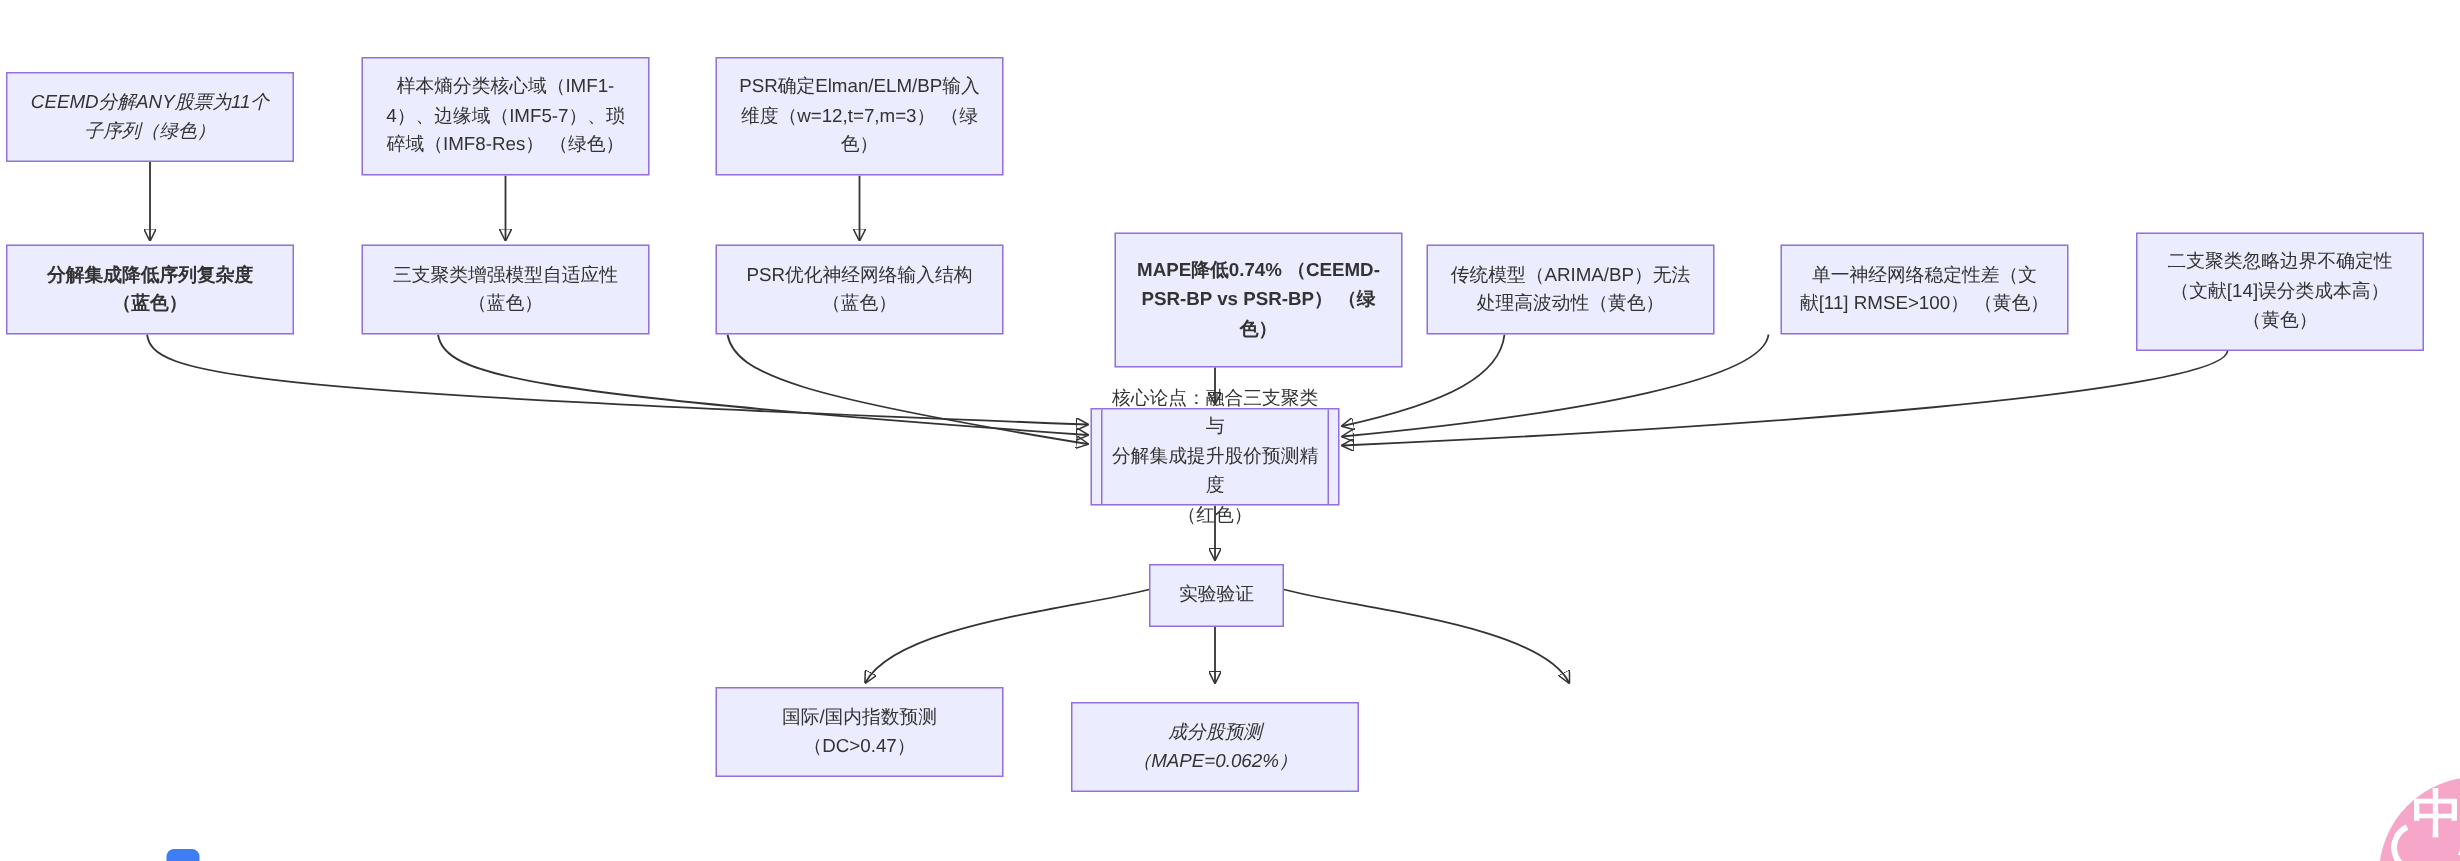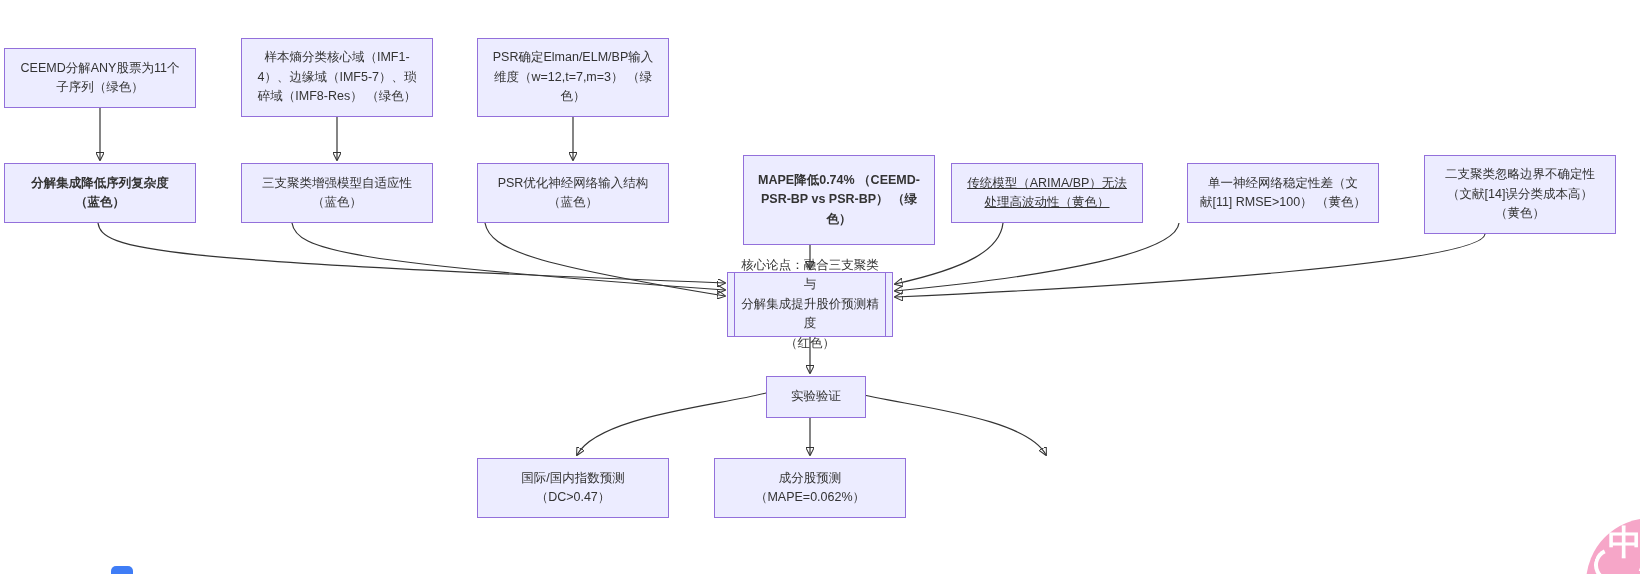--- a/index.html
+++ b/index.html
@@ -88,21 +88,21 @@
     <path d="M810,234 L810,269" marker-end="url(#arrow)"></path>
     <path d="M1003,223 C1000,250 967,268 895,284" marker-end="url(#arrow)"></path>
     <path d="M1179,223 C1176,252 1062,275 895,291" marker-end="url(#arrow)"></path>
     <path d="M1485,234 C1482,262 1162,285 895,297" marker-end="url(#arrow)"></path>
     <path d="M810,337 L810,373" marker-end="url(#arrow)"></path>
     <path d="M766,393 C716,406 598,416 577,455" marker-end="url(#arrow)"></path>
     <path d="M810,418 L810,455" marker-end="url(#arrow)"></path>
     <path d="M856,393 C904,406 1026,416 1046,455" marker-end="url(#arrow)"></path>
   </svg>
 
-  <div class="node" style="left:4px; top:48px; width:192px; height:60px;">
+  <div class="node" style="left:4px; top:48px; width:192px; height:60px;font-style:italic;">
     <span>CEEMD分解ANY股票为11个
 子序列（绿色）</span>
   </div>
   <div class="node" style="left:241px; top:38px; width:192px; height:79px;">
     <span>样本熵分类核心域（IMF1-
 4）、边缘域（IMF5-7）、琐
 碎域（IMF8-Res） （绿色）</span>
   </div>
   <div class="node" style="left:477px; top:38px; width:192px; height:79px;">
     <span>PSR确定Elman/ELM/BP输入
@@ -120,49 +120,49 @@
   </div>
   <div class="node" style="left:477px; top:163px; width:192px; height:60px;">
     <span>PSR优化神经网络输入结构
 （蓝色）</span>
   </div>
   <div class="node" style="left:743px; top:155px; width:192px; height:90px;font-weight:bold;">
     <span>MAPE降低0.74% （CEEMD-
 PSR-BP vs PSR-BP） （绿
 色）</span>
   </div>
-  <div class="node" style="left:951px; top:163px; width:192px; height:60px;text-decoration:underline;">
+  <div class="node" style="left:951px; top:163px; width:192px; height:60px;">
     <span>传统模型（ARIMA/BP）无法
 处理高波动性（黄色）</span>
   </div>
   <div class="node" style="left:1187px; top:163px; width:192px; height:60px;">
     <span>单一神经网络稳定性差（文
 献[11] RMSE&gt;100） （黄色）</span>
   </div>
   <div class="node" style="left:1424px; top:155px; width:192px; height:79px;">
     <span>二支聚类忽略边界不确定性
 （文献[14]误分类成本高）
 （黄色）</span>
   </div>
 
   <div class="node subroutine" style="left:727px; top:272px; width:166px; height:65px; padding:15px 12px;">
     <span>核心论点：融合三支聚类与
 分解集成提升股价预测精度
 （红色）</span>
   </div>
 
-  <div class="node" style="left:766px; top:376px; width:100px; height:42px;">
+  <div class="node" style="left:766px; top:376px; width:90px; height:42px;">
     <span>实验验证</span>
   </div>
 
   <div class="node" style="left:477px; top:458px; width:192px; height:60px;">
     <span>国际/国内指数预测
 （DC&gt;0.47）</span>
   </div>
-  <div class="node" style="left:714px; top:458px; width:192px; height:60px;">
+  <div class="node" style="left:714px; top:468px; width:192px; height:60px;font-style:italic;">
     <span>成分股预测
 （MAPE=0.062%）</span>
   </div>
 
   <div class="translate-badge">
     <span class="zh">中</span>
     <span class="en">A</span>
     <span class="arc"></span>
   </div>
 

